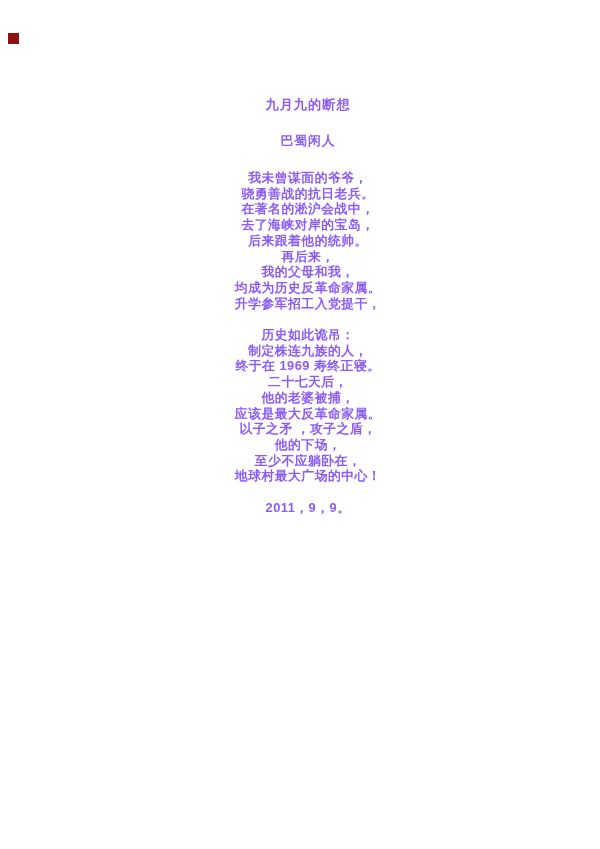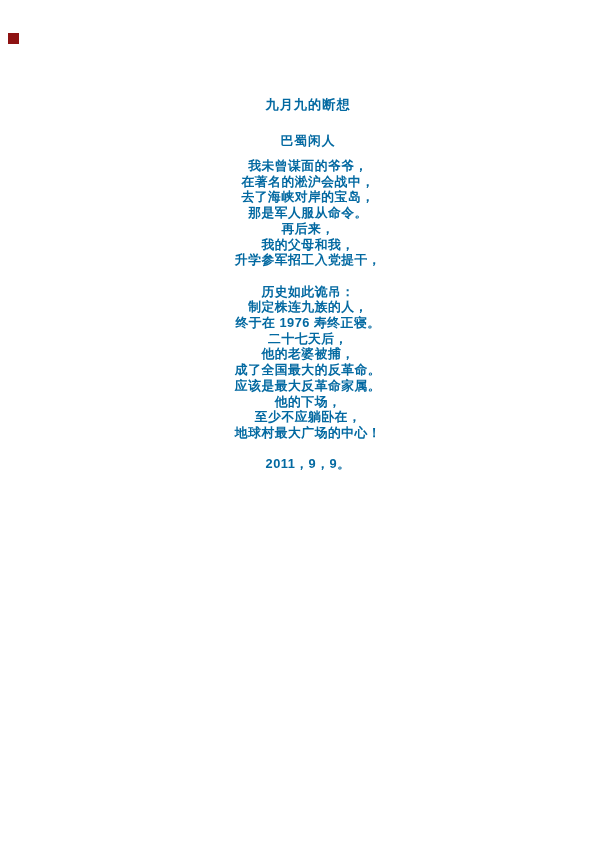--- a/index.html
+++ b/index.html
@@ -22,70 +22,72 @@
     top: 33px;
     width: 11px;
     height: 11px;
   }
   .doc {
     position: absolute;
     left: 16px;
     right: 0;
     top: 98px;
     text-align: center;
-    color: #0369a1;
+    color: #8b5cf6;
     font-weight: 700;
   }
   .title {
     font-size: 13.2px;
     line-height: 14px;
     letter-spacing: 1px;
   }
   .author {
     font-size: 12.8px;
     line-height: 14px;
     margin-top: 22px;
     letter-spacing: 1px;
   }
   .lines {
-    margin-top: 10px;
+    margin-top: 22px;
   }
   .line {
     font-size: 12.8px;
     line-height: 15.7px;
     min-height: 15.7px;
     letter-spacing: 0.5px;
     white-space: pre;
   }
 </style>
 </head>
 <body>
 
 <div class="page">
   <div class="red-marker" style="background-color: rgb(142, 18, 18);"></div>
 
   <div class="doc">
     <div class="title">九月九的断想</div>
     <div class="author">巴蜀闲人</div>
     <div class="lines">
         <div class="line">我未曾谋面的爷爷，</div>
+        <div class="line">骁勇善战的抗日老兵。</div>
         <div class="line">在著名的淞沪会战中，</div>
         <div class="line">去了海峡对岸的宝岛，</div>
-        <div class="line">那是军人服从命令。</div>
+        <div class="line">后来跟着他的统帅。</div>
         <div class="line">再后来，</div>
         <div class="line">我的父母和我，</div>
+        <div class="line">均成为历史反革命家属。</div>
         <div class="line">升学参军招工入党提干，</div>
         <div class="line"></div>
         <div class="line">历史如此诡吊：</div>
         <div class="line">制定株连九族的人，</div>
-        <div class="line">终于在 1976 寿终正寝。</div>
+        <div class="line">终于在 1969 寿终正寝。</div>
         <div class="line">二十七天后，</div>
         <div class="line">他的老婆被捕，</div>
-        <div class="line">成了全国最大的反革命。</div>
         <div class="line">应该是最大反革命家属。</div>
+        <div class="line">以子之矛 ，攻子之盾，</div>
         <div class="line">他的下场，</div>
         <div class="line">至少不应躺卧在，</div>
         <div class="line">地球村最大广场的中心！</div>
         <div class="line"></div>
         <div class="line">2011，9，9。</div>
       </div>
   </div>
 </div>
 
 </body></html>

